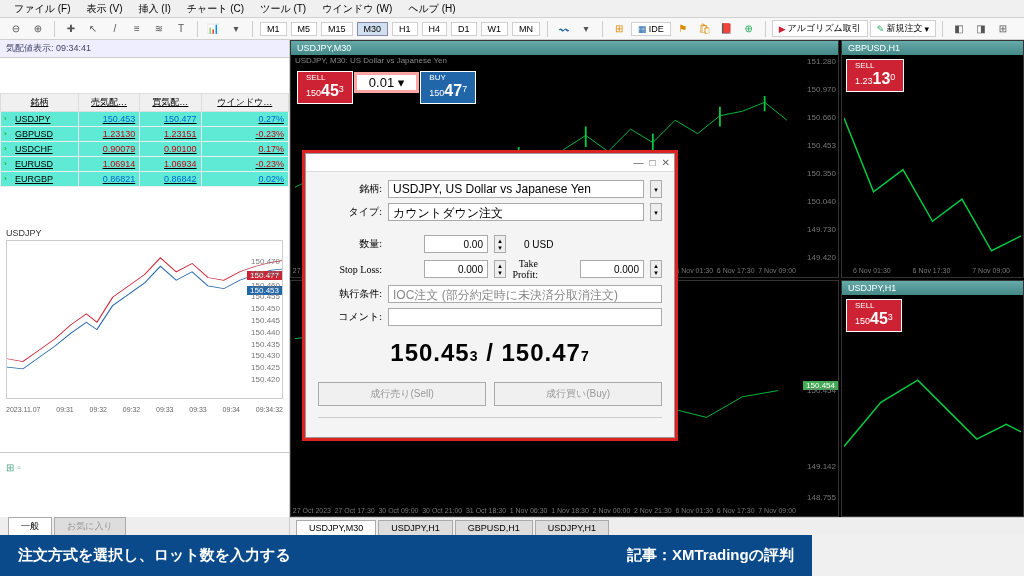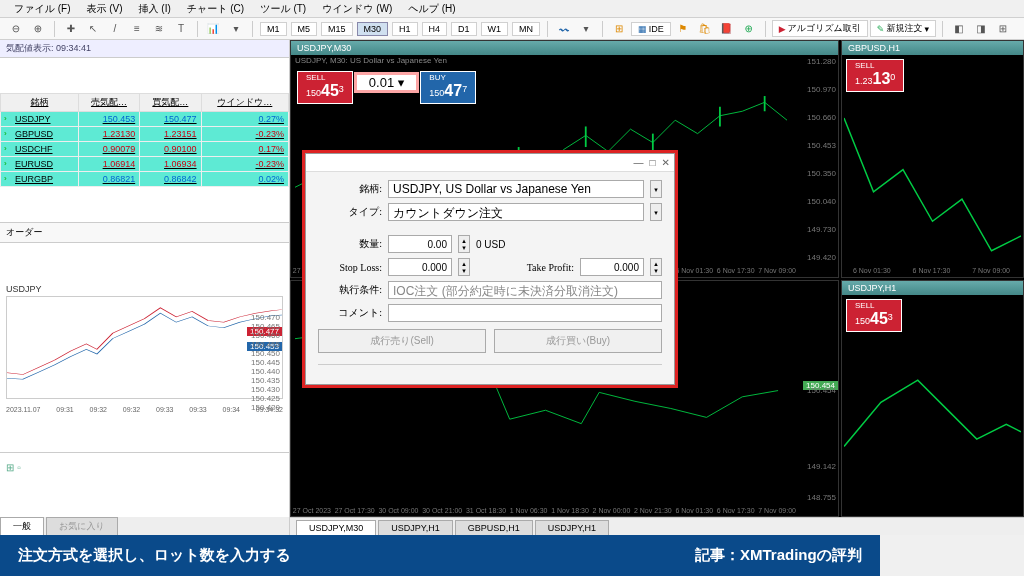--- a/index.html
+++ b/index.html
@@ -41,31 +41,31 @@
 .vol { background:#fff; color:#000; border:3px solid #fca5a5; padding:0 12px; font-size:13px; align-self:flex-start; margin-top:1px; }
 .axis { position:absolute; right:0; top:14px; bottom:12px; width:40px; display:flex; flex-direction:column; justify-content:space-between; color:#777; font-size:8px; text-align:right; padding:2px 2px; }
 .xaxis { position:absolute; bottom:0; left:0; right:40px; height:12px; color:#777; font-size:7px; display:flex; justify-content:space-around; align-items:center; }
 .order-dlg { position:absolute; left:305px; top:153px; width:370px; background:#f4f4f4; border:1px solid #999; z-index:20; box-shadow:0 2px 8px rgba(0,0,0,.3); }
 .order-dlg.outline { outline:3px solid #d22; }
 .dlg-title { height:18px; background:#fff; border-bottom:1px solid #ddd; display:flex; justify-content:flex-end; align-items:center; padding:0 4px; gap:6px; color:#666; font-size:10px; }
 .dlg-body { padding:8px 12px; display:flex; flex-direction:column; gap:5px; }
 .frow { display:flex; align-items:center; gap:6px; }
 .flbl { width:64px; text-align:right; font-size:10px;font-family:Liberation Serif, serif; }
 .fsel { flex:1; border:1px solid #aaa; padding:1px 4px; font-size:12px; background:#fff; height:18px; }
-.fnum { width:64px; border:1px solid #aaa; padding:1px 4px; font-size:10px; text-align:right; background:#fff; height:18px; }
+.fnum { width:64px; border:1px solid #aaa; padding:1px 4px; font-size:10px; text-align:right; background:#fff; height:18px;margin-left:36px; }
 .spin { width:12px; height:18px; border:1px solid #aaa; background:#eee; font-size:7px; display:flex; flex-direction:column; justify-content:center; align-items:center; line-height:7px; }
 .quote-big { text-align:center; font-size:24px; font-weight:bold; padding:8px 0; letter-spacing:1px; }
 .quote-big .sm { font-size:14px; }
 .btnrow { display:flex; gap:8px; padding:2px 0; }
 .dlgbtn { flex:1; border:1px solid #aaa; background:#f0f0f0; padding:4px; text-align:center; font-size:10px; color:#999; }
 .tabs { height:18px; background:#eee; display:flex; align-items:flex-end; padding-left:6px; border-top:1px solid #ccc; }
 .tab { padding:2px 12px; font-size:9px; border:1px solid #aaa; background:#ddd; margin-right:2px; border-bottom:none; }
 .tab.act { background:#fff; }
-.btabs { height:18px; background:#eee; display:flex; align-items:flex-end; padding-left:0; }
-.footer { width:880px; height:41px; background:#0a4a8a; color:#fff; display:flex; align-items:center; justify-content:space-between; padding:0 18px; font-size:15px; font-weight:bold; }
+.btabs { height:18px; background:#eee; display:flex; align-items:flex-end; padding-left:8px; }
+.footer { width:812px; height:41px; background:#0a4a8a; color:#fff; display:flex; align-items:center; justify-content:space-between; padding:0 18px; font-size:15px; font-weight:bold; }
 svg.candles path { stroke:#0c4; stroke-width:1; fill:none; }
 svg.miniline path { stroke:#26a; stroke-width:1.2; fill:none; }
 svg.miniline path.red { stroke:#c23; }
 .pricelbl { position:absolute; right:0; background:#c23; color:#fff; font-size:8px; padding:0 3px; }
 </style>
 </head>
 <body>
 
 <div class="app">
   <div class="menubar">
@@ -170,21 +170,20 @@
               </tr>
               <tr>
                 <td class="sym">EURGBP</td>
                 <td class="up">0.86821</td>
                 <td class="up">0.86842</td>
                 <td class="up">0.02%</td>
               </tr>
             </tbody>
         </table>
       </div>
-      <div class="orderlbl">オーダー</div>
       <div class="mchart">
         <div class="mchart-head">USDJPY</div>
         <div class="mchart-body">
           <svg class="miniline" viewBox="0 0 260 280" preserveAspectRatio="none" style="width:100%;height:100%">
             <path class="red" d="M0,210 L15,215 L30,195 L45,175 L60,150 L75,130 L85,145 L100,100 L115,80 L130,60 L145,30 L160,55 L175,40 L190,65 L205,70 L220,55 L235,45 L250,38 L260,35"></path>
             <path d="M0,225 L15,228 L30,208 L45,188 L60,165 L75,145 L85,158 L100,115 L115,95 L130,75 L145,45 L160,70 L175,55 L190,80 L205,85 L220,70 L235,60 L250,52 L260,50"></path>
           </svg>
           <div class="pricelbl" style="top:30px;background:#c23">150.477</div>
           <div class="pricelbl" style="top:45px;background:#26a">150.453</div>
           <div class="axis" id="mini-y">
@@ -367,38 +366,41 @@
     <div class="frow">
         <div class="flbl">タイプ:</div>
         <div class="fsel">カウントダウン注文</div>
         <div class="spin">▾</div>
       </div>
     <div style="height:4px"></div>
     <div class="frow">
         <div class="flbl">数量:</div>
         <input class="fnum" value="0.00" style="">
         <div class="spin">▴<br>▾</div>
-        <span style="margin-left:0">0 USD</span>
+        <span style="margin-left:12px">0 USD</span>
       </div>
     <div class="frow">
         <div class="flbl">Stop Loss:</div>
         <input class="fnum" value="0.000" style="">
         <div class="spin">▴<br>▾</div>
         <div class="flbl" style="flex:1">Take Profit:</div>
         <input class="fnum" value="0.000" style="">
         <div class="spin">▴<br>▾</div>
       </div>
     <div class="frow">
         <div class="flbl">執行条件:</div>
         <div class="fsel" style="color:#888">IOC注文 (部分約定時に未決済分取消注文)</div>
       </div>
     <div class="frow">
         <div class="flbl">コメント:</div>
         <input class="fsel" style="flex: 1 1 0%;">
       </div>
+    <div class="quote-big">
+      <span>150.45</span><span class="sm">3</span> / <span>150.47</span><span class="sm">7</span>
+    </div>
     <div class="btnrow">
       <div class="dlgbtn">成行売り(Sell)</div>
       <div class="dlgbtn">成行買い(Buy)</div>
     </div>
     <div style="height:12px;border-top:1px solid #ccc;margin-top:4px"></div>
   </div>
 </div>
 
 <div class="footer">
   <span>注文方式を選択し、ロット数を入力する</span>

